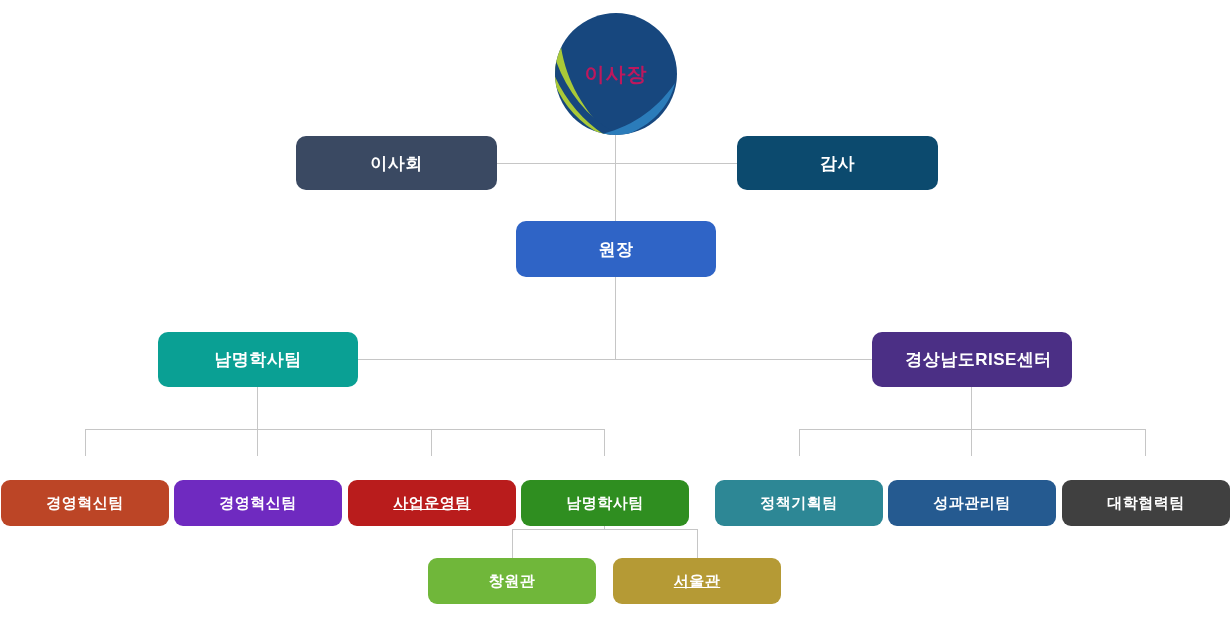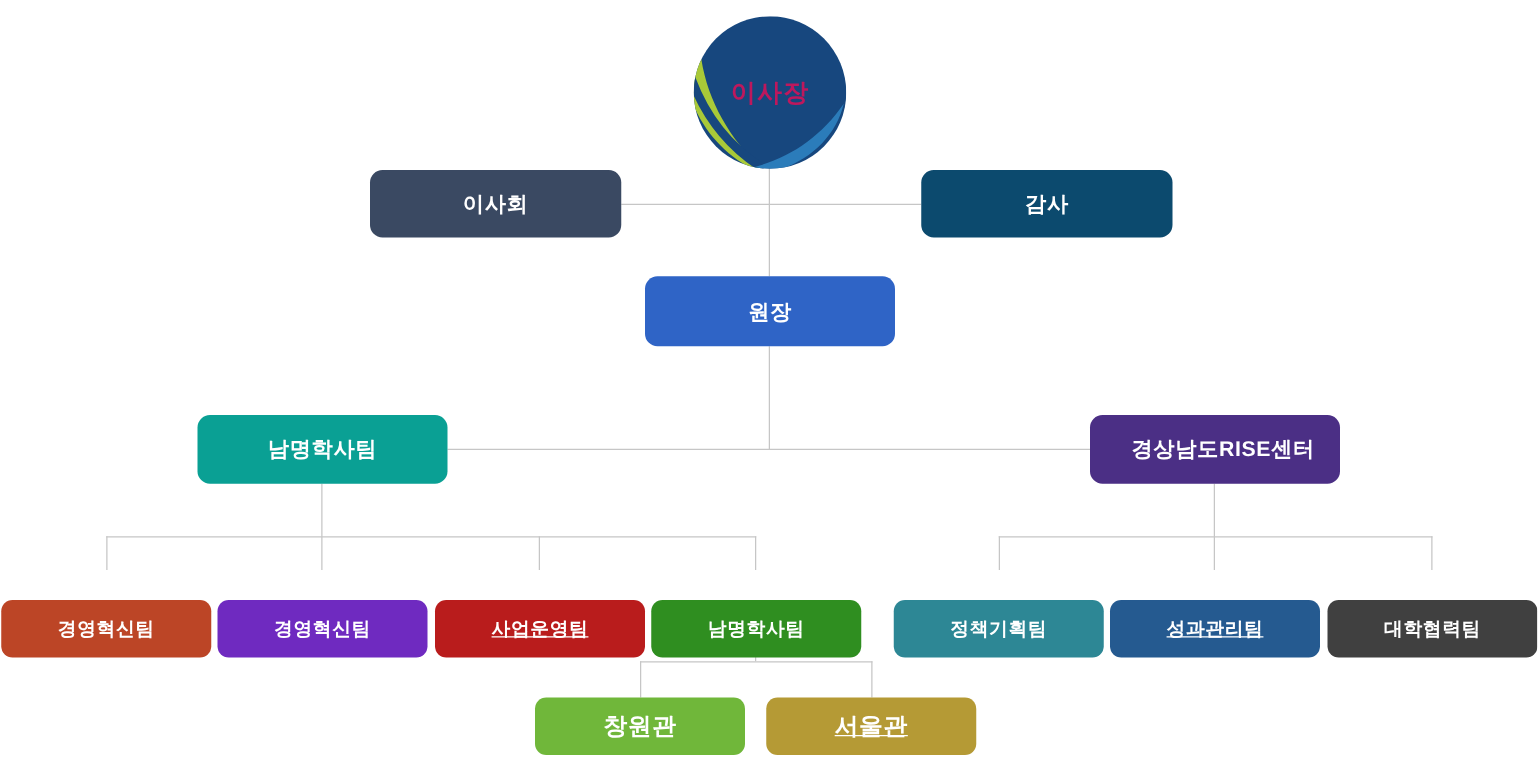--- a/index.html
+++ b/index.html
@@ -15,21 +15,21 @@
     display:flex;align-items:center;justify-content:center;
     color:#ffffff;font-weight:bold;
     border-radius:10px;
     letter-spacing:0.5px;
     box-sizing:border-box;
   }
   .tier1{width:201px;height:54px;font-size:17px;}
   .tier2{width:200px;height:56px;font-size:17px;}
   .tier3{width:200px;height:55px;font-size:17px;}
   .team{width:168px;height:46px;font-size:15px;border-radius:9px;margin-top:24px;}
-  .hall{width:168px;height:46px;font-size:19px;border-radius:9px;}
+  .hall{width:168px;height:46px;font-size:15px;border-radius:9px;}
   .line{position:absolute;}
   .chairman-wrap{position:absolute;left:555px;top:13px;width:122px;height:122px;}
   .chairman-label{
     position:absolute;left:0;top:0;width:122px;height:122px;
     display:flex;align-items:center;justify-content:center;
     color:#be185d;font-weight:bold;font-size:20px;letter-spacing:1px;
   }
 </style>
 </head>
 <body>
@@ -77,19 +77,19 @@
   <div class="node tier2" style="left: 516px; top: 221px; background-color: rgb(47, 100, 198);">원장</div>
 
   <div class="node tier3" style="left: 158px; top: 332px; background-color: rgb(10, 160, 148);">남명학사팀</div>
   <div class="node tier3" style="left: 872px; top: 332px; background-color: rgb(75, 47, 133); padding-left: 13px;">경상남도RISE센터</div>
 
   <div class="node team" style="left: 1px; top: 456px; background-color: rgb(188, 69, 38);">경영혁신팀</div>
   <div class="node team" style="left: 174px; top: 456px; background-color: rgb(111, 42, 192);">경영혁신팀</div>
   <div class="node team" style="left: 348px; top: 456px; background-color: #b91c1c; text-decoration: underline;">사업운영팀</div>
   <div class="node team" style="left: 521px; top: 456px; background-color: rgb(47, 142, 32);">남명학사팀</div>
   <div class="node team" style="left: 715px; top: 456px; background-color: rgb(45, 135, 149);">정책기획팀</div>
-  <div class="node team" style="left: 888px; top: 456px; background-color: rgb(37, 90, 144); text-decoration: underline;">성과관리팀</div>
+  <div class="node team" style="left: 888px; top: 456px; background-color: rgb(37, 90, 144);">성과관리팀</div>
   <div class="node team" style="left: 1062px; top: 456px; background-color: #404040;">대학협력팀</div>
 
   <div class="node hall" style="left: 428px; top: 558px; background-color: rgb(112, 183, 58);">창원관</div>
   <div class="node hall" style="left: 613px; top: 558px; background-color: rgb(181, 154, 53); text-decoration: underline;">서울관</div>
 
 </div>
 
 </body></html>

